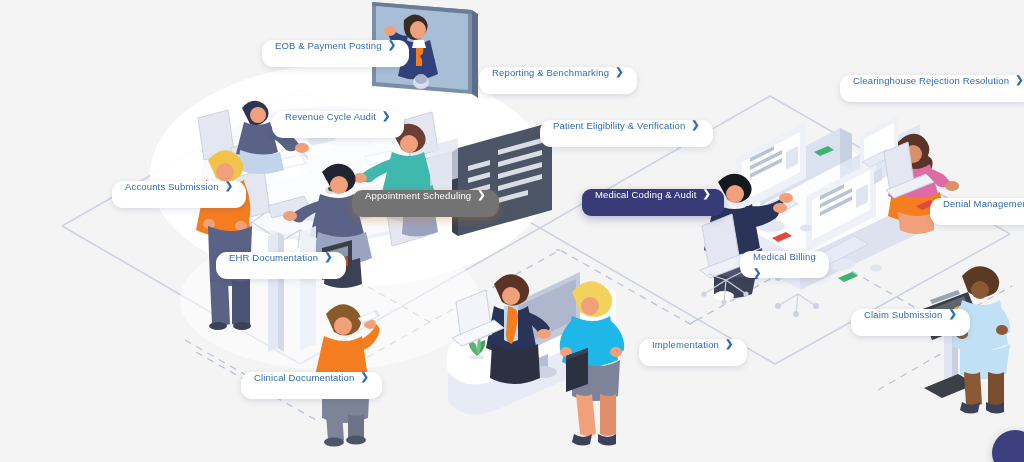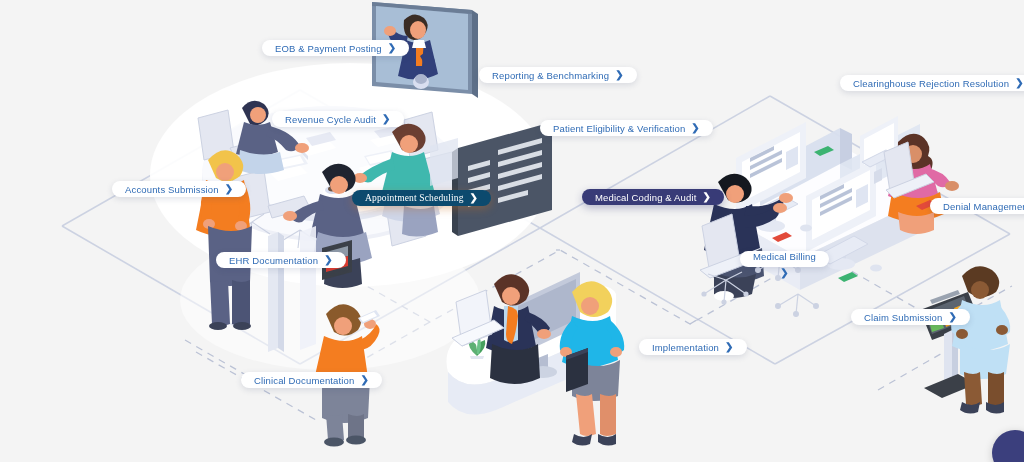--- a/index.html
+++ b/index.html
@@ -8,37 +8,37 @@
     background:#f4f4f4;
     font-family:"Liberation Sans", sans-serif;
     overflow:hidden;
   }
   #stage{position:relative;width:1024px;height:462px;background:#f4f4f4;overflow:hidden;}
   #scene{position:absolute;inset:0;width:1024px;height:462px;}
 
   
   .pill{
     position:absolute;
-    display:inline-flex;align-items:center;gap:6px;
-    height:16px;padding:0 13px;
+    display:inline-flex;gap:6px;
+    height:27px;padding:0 13px;
     border-radius:11px;
     background:#ffffff;
     color:#2f6bb5;
     font-size:9.5px;
     letter-spacing:.15px;
     white-space:nowrap;
     box-shadow:0 2px 6px rgba(40,60,100,.14);
     cursor:pointer;
     user-select:none;
   }
   .pill .chev{
     font-size:10px;font-weight:bold;line-height:1;
     color:#2f6bb5;transform:translateY(-.5px);
   }
-  .pill.orange{background:#0c4a6e;color:#ffffff;box-shadow:0 3px 8px rgba(200,110,30,.35);font-family:Liberation Serif, serif;}
+  .pill.orange{background:#737373;color:#ffffff;box-shadow:0 3px 8px rgba(200,110,30,.35);}
   .pill.orange .chev{color:#ffffff;}
   .pill.navy{background:#383b77;color:#ffffff;box-shadow:0 3px 8px rgba(40,45,110,.3);}
   .pill.navy .chev{color:#ffffff;}
 
   .chat-bubble{
     position:absolute;right:-14px;bottom:-14px;
     width:46px;height:46px;border-radius:50%;
     background:#3b3f7d;
     box-shadow:0 2px 8px rgba(0,0,0,.18);
   }
@@ -469,21 +469,21 @@
         <span class="chev">❯</span>
       </div>
       <div class="pill" style="left: 112px; top: 181px;">
         <span>Accounts Submission</span>
         <span class="chev">❯</span>
       </div>
       <div class="pill orange" style="left: 352px; top: 190px;">
         <span>Appointment Scheduling</span>
         <span class="chev">❯</span>
       </div>
-      <div class="pill navy" style="left: 582px; top: 189px;">
+      <div class="pill navy" style="left: 582px; top: 189px; border-radius: 9px;">
         <span>Medical Coding &amp; Audit</span>
         <span class="chev">❯</span>
       </div>
       <div class="pill" style="left: 930px; top: 198px;">
         <span>Denial Management</span>
       </div>
       <div class="pill" style="left: 740px; top: 251px; flex-direction: column;">
         <span>Medical Billing</span>
         <span class="chev">❯</span>
       </div>

